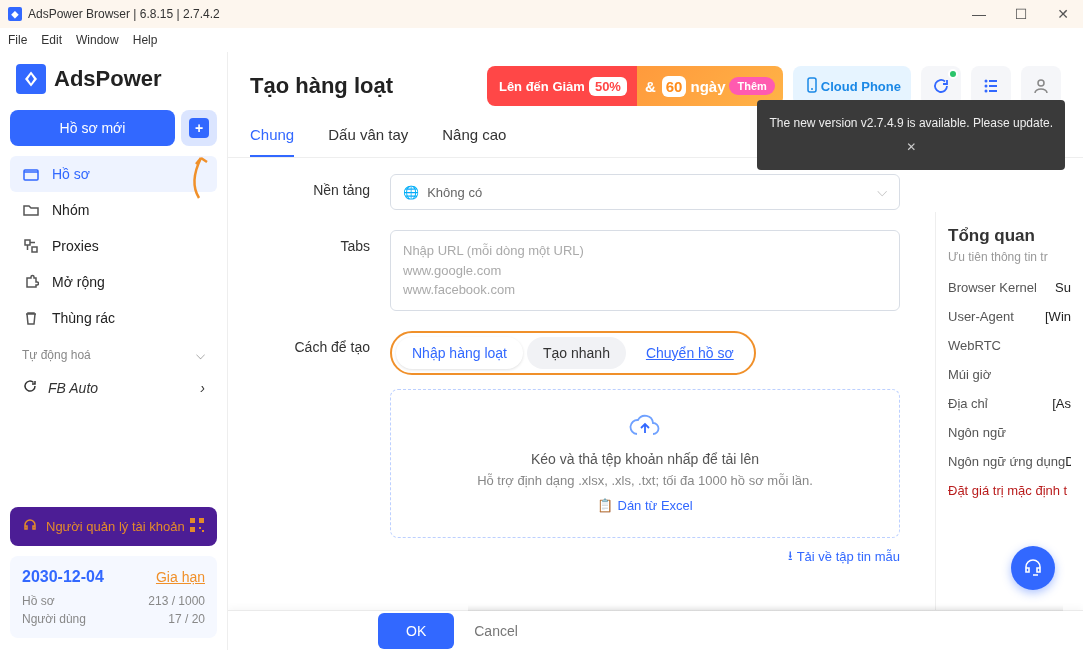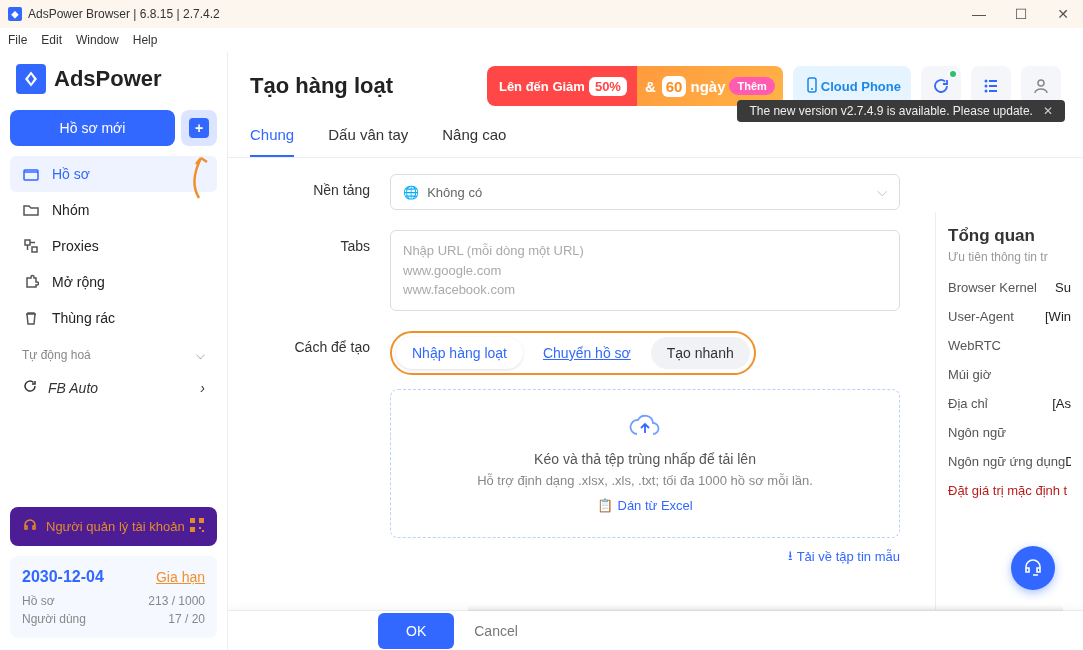--- a/index.html
+++ b/index.html
@@ -55,21 +55,21 @@
 .promo-seg-red { background: #ff4747; color: #fff; padding: 0 6px 0 12px; height: 100%; display: flex; align-items: center; font-size: 13px; }
 .promo-50 { background: #fff; color: #ff4747; border-radius: 6px; padding: 2px 6px; margin: 0 4px; font-size: 13px; }
 .promo-amp { background: linear-gradient(135deg,#ff9a3c,#ffb347); color: #fff; padding: 0 8px; height: 100%; display: flex; align-items: center; font-size: 15px; }
 .promo-60 { background: #fff; color: #ff8c1a; border-radius: 6px; padding: 2px 4px; margin-right: 4px; display: inline-block; }
 .promo-them { background: #ff5bb0; color: #fff; border-radius: 12px; padding: 3px 8px; font-size: 11px; margin-left: 4px; }
 .cloud-phone { background: #e6f4ff; color: #1a88e6; border-radius: 8px; padding: 6px 10px; display: flex; align-items: center; gap: 0; font-size: 13px; font-weight: 600; cursor: pointer; height: 40px; }
 .hdr-icon-btn { width: 40px; height: 40px; border: none; border-radius: 8px; background: #f5f6f9; display: flex; align-items: center; justify-content: center; cursor: pointer; position: relative; color: #3268ff; }
 .badge-dot { position: absolute; top: 3px; right: 3px; width: 10px; height: 10px; background: #2bc46b; border-radius: 50%; border: 2px solid #fff; }
 .avatar-btn svg { color: #888; }
 
-.notice-bar { position: absolute; top: 48px; right: 18px; background: #3a3a3a; color: #eee; padding: 4px 12px; border-radius: 4px; font-size: 12px; display: flex; align-items: center; gap: 10px; z-index: 5; }
+.notice-bar { position: absolute; top: 48px; right: 18px; background: #3a3a3a; color: #eee; padding: 16px 12px; border-radius: 4px; font-size: 12px; display: flex; align-items: center; gap: 10px; z-index: 5; flex-direction: column; }
 .notice-close { cursor: pointer; color: #ccc; }
 
 .tabs { display: flex; gap: 34px; padding: 20px 22px 0; border-bottom: 1px solid #eee; font-size: 15px; }
 .tab { padding-bottom: 12px; cursor: pointer; color: #333; }
 .tab.active { color: #3268ff; border-bottom: 2px solid #3268ff; font-weight: 500; }
 
 .form-area { padding: 16px 22px; overflow-y: auto; height: 420px; }
 .form-row { display: flex; align-items: flex-start; margin-bottom: 20px; }
 .form-label { width: 140px; text-align: right; padding-right: 20px; padding-top: 8px; font-size: 14px; color: #333; }
 .form-control { flex: 1; max-width: 510px; }
@@ -326,32 +326,32 @@
 www.facebook.com</div>
           </div>
         </div>
       </div>
 
       <div class="form-row">
         <div class="form-label">Cách để tạo</div>
         <div class="form-control">
           <div class="seg-wrap">
             <button class="seg-btn sel">Nhập hàng loạt</button>
+            <button class="seg-btn" style="background:#f1f2f5">Tạo nhanh</button>
             <button class="seg-btn seg-link">Chuyển hồ sơ</button>
-            <button class="seg-btn" style="background:#f1f2f5">Tạo nhanh</button>
           </div>
 
           <div class="dropzone" style="margin-top:14px">
             <div class="dz-icon">
               <svg width="34" height="26" viewBox="0 0 34 26" fill="none" stroke="currentColor" stroke-width="1.8">
                   <path d="M9 20 a7 7 0 0 1 1-14 a8 8 0 0 1 15 3 a5 5 0 0 1 0 11"></path>
                   <path d="M17 10 v9 M13 14 l4-4 l4 4" stroke="#3268ff"></path>
                 </svg>
             </div>
-            <div class="dz-title">Kéo và thả tệp trùng nhấp để tải lên</div>
+            <div class="dz-title">Kéo và thả tệp khoản nhấp để tải lên</div>
             <div class="dz-sub">Hỗ trợ định dạng .xlsx, .xls, .txt; tối đa 1000 hồ sơ mỗi lần.</div>
             <div class="dz-paste">
               <span>📋</span>
               <span>Dán từ Excel</span>
             </div>
           </div>
           <div class="sample-link">
             <span>⭳</span>
             <span>Tải về tập tin mẫu</span>
           </div>

